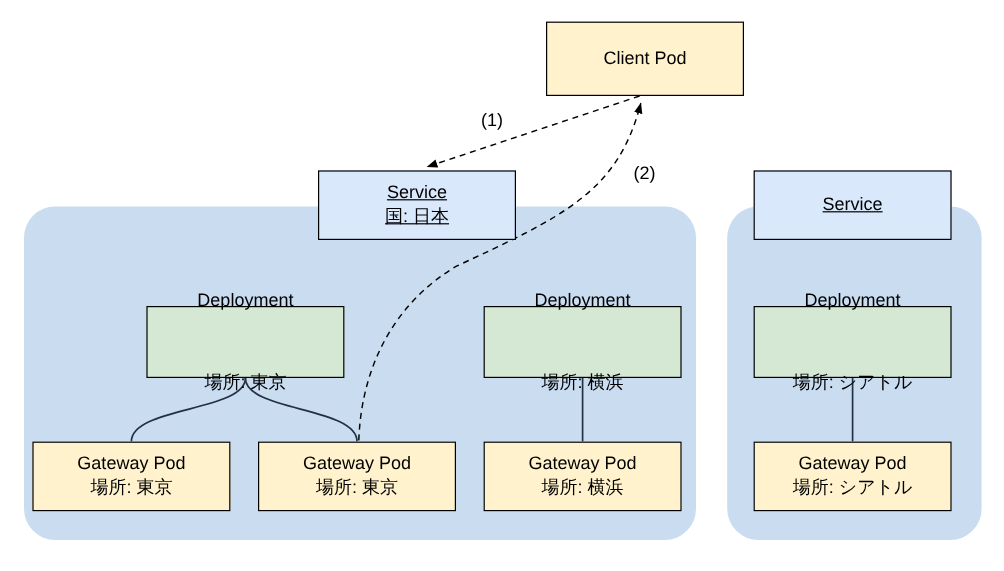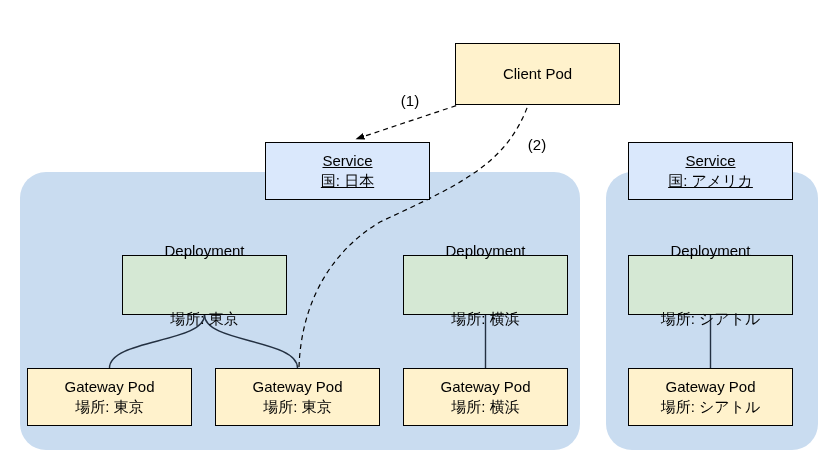--- a/index.html
+++ b/index.html
@@ -53,21 +53,21 @@
     text-align: center;
     font-size: 15px;
     line-height: 20px;
     color: #000000;
     z-index: 3;
   }
   .node--service    { background: var(--service-fill, #dae8fc); text-decoration: underline; }
   .node--deployment { background: var(--deployment-fill, #d5e8d4); gap: 48px; }
   .node--pod        { background: var(--pod-fill, #fff2cc); }
 
-  #client-pod          { left: 455px; top: 18px;  width: 165px; height: 62px; margin-top: 25px; }
+  #client-pod          { left: 455px; top: 18px;  width: 165px; height: 62px; }
   #service-japan       { left: 265px; top: 142px; width: 165px; height: 58px; }
   #service-america     { left: 628px; top: 142px; width: 165px; height: 58px; }
   #deployment-tokyo    { left: 122px; top: 255px; width: 165px; height: 60px; }
   #deployment-yokohama { left: 403px; top: 255px; width: 165px; height: 60px; }
   #deployment-seattle  { left: 628px; top: 255px; width: 165px; height: 60px; }
   #gateway-tokyo-1     { left: 27px;  top: 368px; width: 165px; height: 58px; }
   #gateway-tokyo-2     { left: 215px; top: 368px; width: 165px; height: 58px; }
   #gateway-yokohama    { left: 403px; top: 368px; width: 165px; height: 58px; }
   #gateway-seattle     { left: 628px; top: 368px; width: 165px; height: 58px; }
 
@@ -113,21 +113,20 @@
     <span>Client Pod</span>
   </div>
 
   <div class="node node--service" id="service-japan">
     <span>Service</span>
     <span>国: 日本</span>
   </div>
 
   <div class="node node--service" id="service-america">
     <span>Service</span>
-    <span>国: アメリカ</span>
   </div>
 
   <div class="node node--deployment" id="deployment-tokyo">
     <span>Deployment</span>
     <span>場所: 東京</span>
   </div>
 
   <div class="node node--deployment" id="deployment-yokohama">
     <span>Deployment</span>
     <span>場所: 横浜</span>

